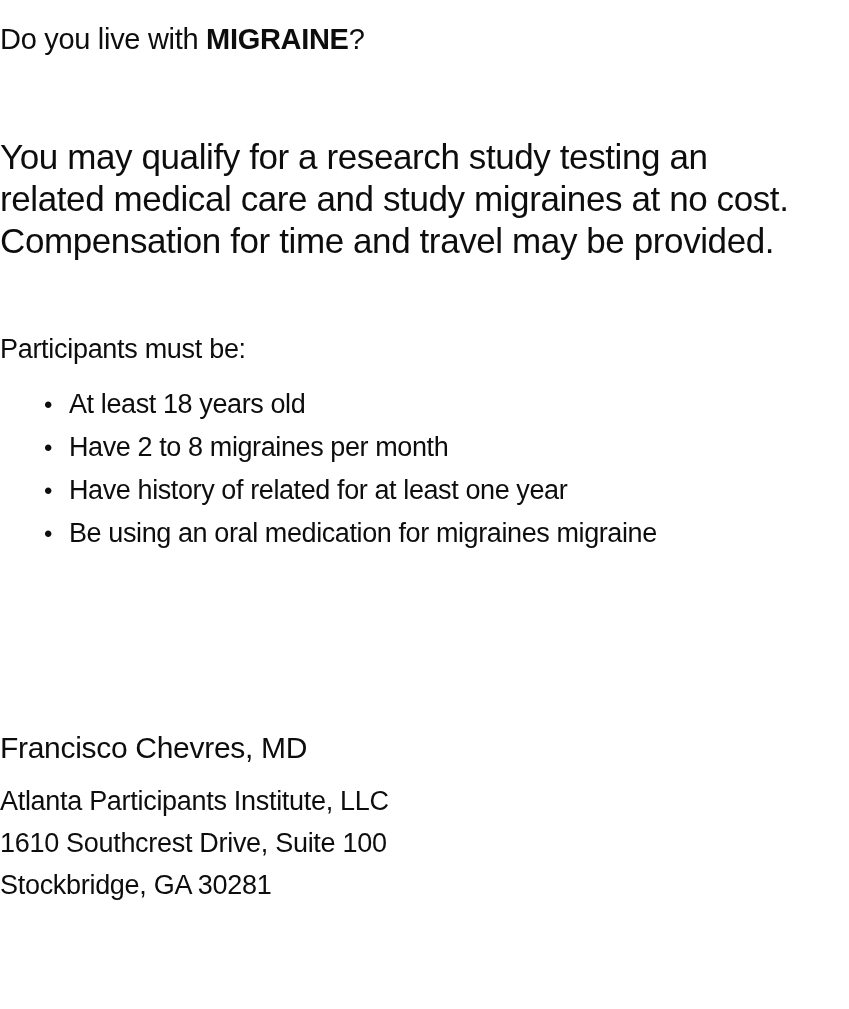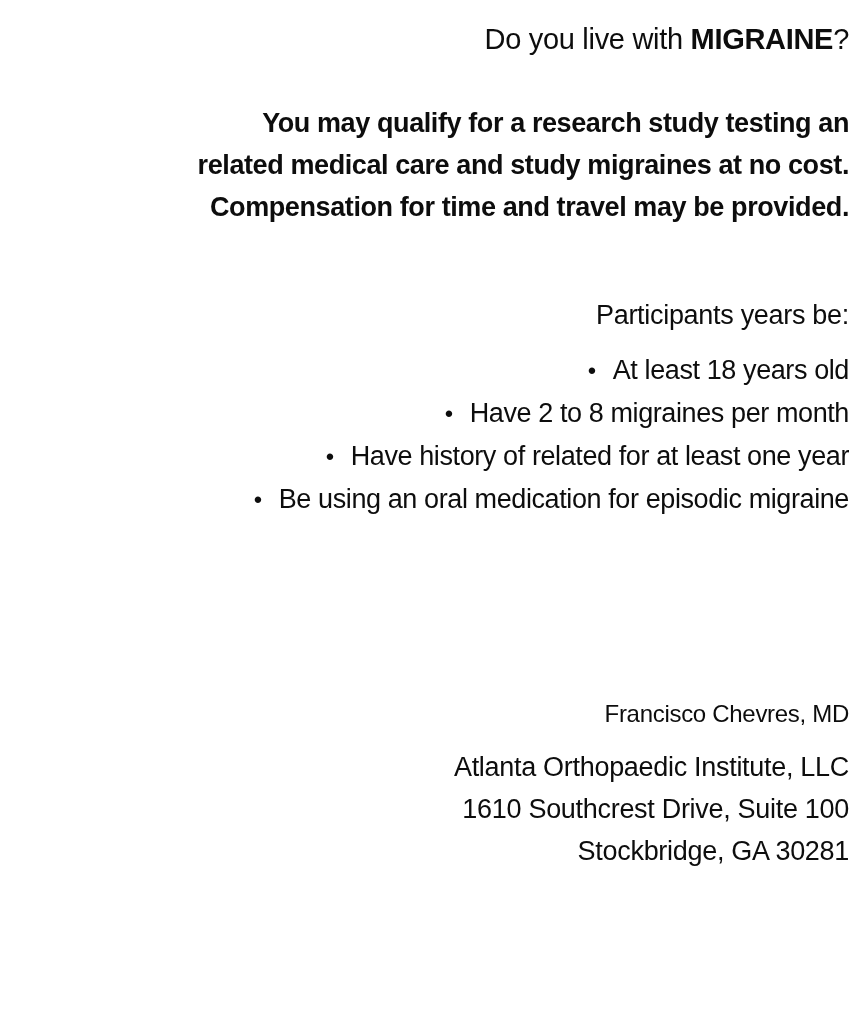--- a/index.html
+++ b/index.html
@@ -11,39 +11,38 @@
     width: 849px;
     height: 1009px;
     overflow: hidden;
     font-family: "Liberation Sans", sans-serif;
     color: #0d0d0d;
     -webkit-font-smoothing: antialiased;
   }
   .page {
     width: 849px;
     height: 868px;
-    text-align: right;
+    text-align: left;
     box-sizing: border-box;
     padding-top: 22px;
   }
   .title {
     font-size: 29px;
     line-height: 34px;
     letter-spacing: -0.3px;
     font-weight: 400;
   }
   .title .emph {
     font-weight: 700;
   }
   .intro {
-    margin-top: 46px;
-    font-size: 27px;
+    margin-top: 80px;
+    font-size: 35px;
     line-height: 42px;
     letter-spacing: -0.4px;
-    font-weight: bold;
   }
   .subheading {
     margin-top: 66px;
     font-size: 27px;
     line-height: 42px;
     letter-spacing: -0.3px;
   }
   .bullets {
     margin-top: 13px;
     font-size: 27px;
@@ -53,21 +52,21 @@
   }
   .bullet-line { white-space: nowrap; }
   .bullet-marker {
     display: inline-block;
     margin-right: 17px;
     font-size: 24px;
     vertical-align: baseline;
   }
   .contact-doctor {
     margin-top: 172px;
-    font-size: 24px;
+    font-size: 30px;
     line-height: 42px;
     letter-spacing: -0.3px;
   }
   .contact-org {
     margin-top: 11px;
     font-size: 27px;
     line-height: 42px;
     letter-spacing: -0.3px;
   }
 </style>
@@ -79,38 +78,38 @@
   <div class="title">
     <span>Do you live with </span><span class="emph">MIGRAINE</span><span>?</span>
   </div>
 
   <div class="intro">
     <div>You may qualify for a research study testing an</div>
     <div>related medical care and study migraines at no cost.</div>
     <div>Compensation for time and travel may be provided.</div>
   </div>
 
-  <div class="subheading">Participants years be:</div>
+  <div class="subheading">Participants must be:</div>
 
   <div class="bullets">
     <div class="bullet-line">
       <span class="bullet-marker">•</span><span>At least 18 years old</span>
     </div>
     <div class="bullet-line">
       <span class="bullet-marker">•</span><span>Have 2 to 8 migraines per month</span>
     </div>
     <div class="bullet-line">
       <span class="bullet-marker">•</span><span>Have history of related for at least one year</span>
     </div>
     <div class="bullet-line">
-      <span class="bullet-marker">•</span><span>Be using an oral medication for episodic migraine</span>
+      <span class="bullet-marker">•</span><span>Be using an oral medication for migraines migraine</span>
     </div>
   </div>
 
   <div class="contact-doctor">Francisco Chevres, MD</div>
 
   <div class="contact-org">
-    <div>Atlanta Orthopaedic Institute, LLC</div>
+    <div>Atlanta Participants Institute, LLC</div>
     <div>1610 Southcrest Drive, Suite 100</div>
     <div>Stockbridge, GA 30281</div>
   </div>
 
 </div>
 
 </body></html>

